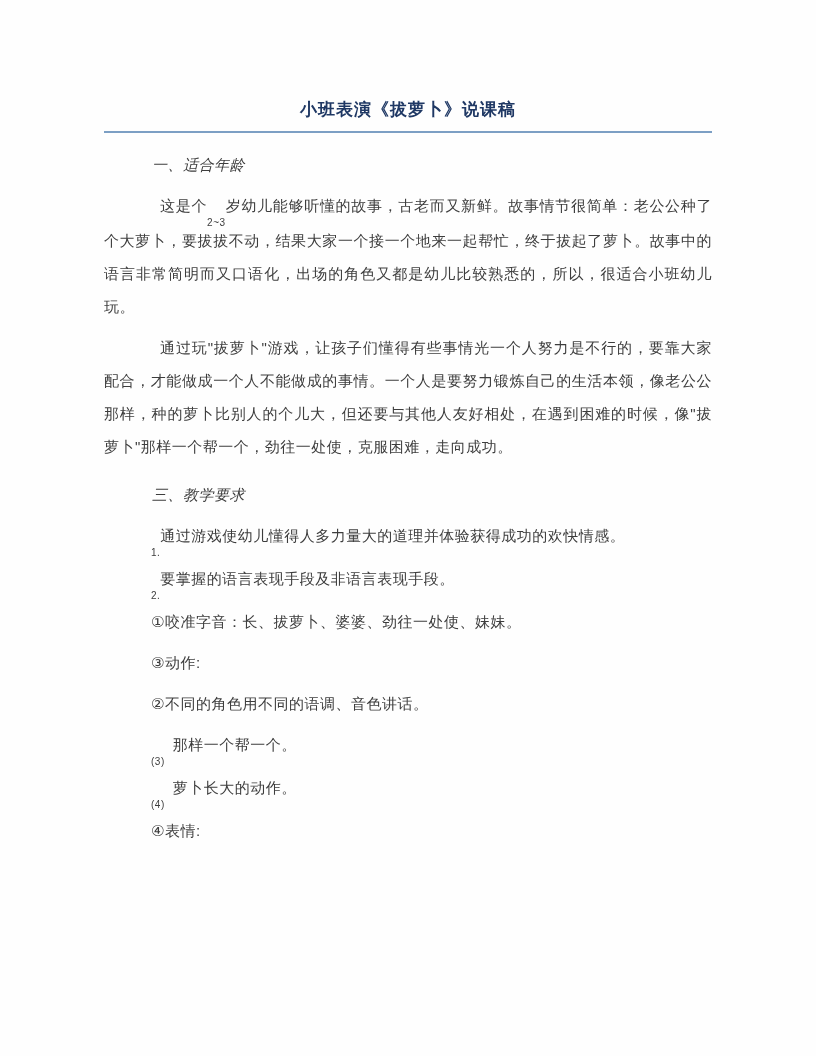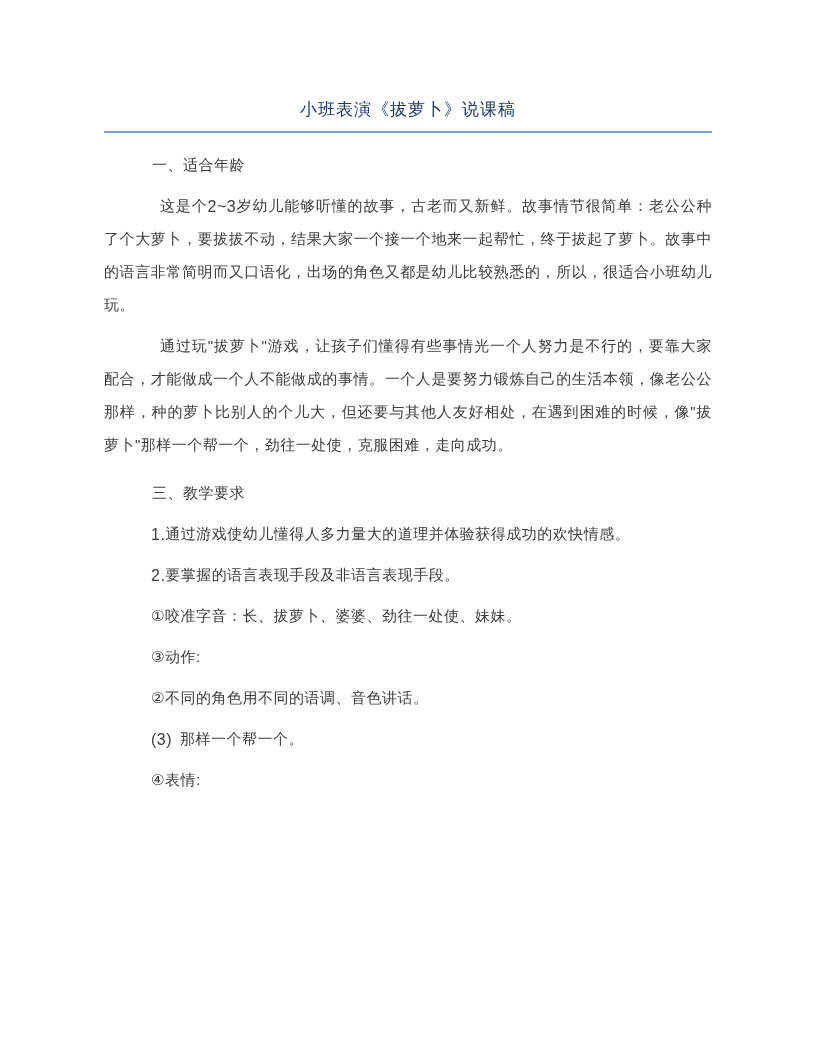--- a/index.html
+++ b/index.html
@@ -18,45 +18,46 @@
     overflow:hidden;
   }
   .doc-title{
     margin:0;
     padding-top:96px;
     padding-bottom:7px;
     border-bottom:2px solid #7c9fc4;
     text-align:center;
     font-size:17px;
     line-height:28px;
-    font-weight:400;
+    font-weight:700;
     color:#1f3864;
     letter-spacing:1px;
   }
   .block{
     margin:0 0 8px 0;
     font-size:15px;
     line-height:33px;
     letter-spacing:0.5px;
   }
   .heading{
     margin-top:15px;
     text-indent:48px;
+    font-style:italic;
   }
   .para{
     text-align:justify;
     text-indent:56px;
   }
   .item{
     text-indent:47px;
   }
   .num{
-    font-size:16px;
+    font-size:10px;
     position:relative;
-    top:1px;
+    top:15px;
   }
   .marker.paren{
     margin-right:8px;
   }
 </style>
 </head>
 <body>
 
 <div class="page">
 
@@ -78,16 +79,17 @@
   <p class="block item"><span class="marker">①</span><span>咬准字音：长、拔萝卜、婆婆、劲往一处使、妹妹。</span></p>
 
   <p class="block item"><span class="marker">③</span><span>动作:</span></p>
 
   <p class="block item"><span class="marker">②</span><span>不同的角色用不同的语调、音色讲话。</span></p>
 
 
 
   <p class="block item"><span class="marker paren num">(3)</span><span>那样一个帮一个。</span></p>
 
+  <p class="block item"><span class="marker paren num">(4)</span><span>萝卜长大的动作。</span></p>
 
   <p class="block item"><span class="marker">④</span><span>表情:</span></p>
 
 </div>
 
 </body></html>

